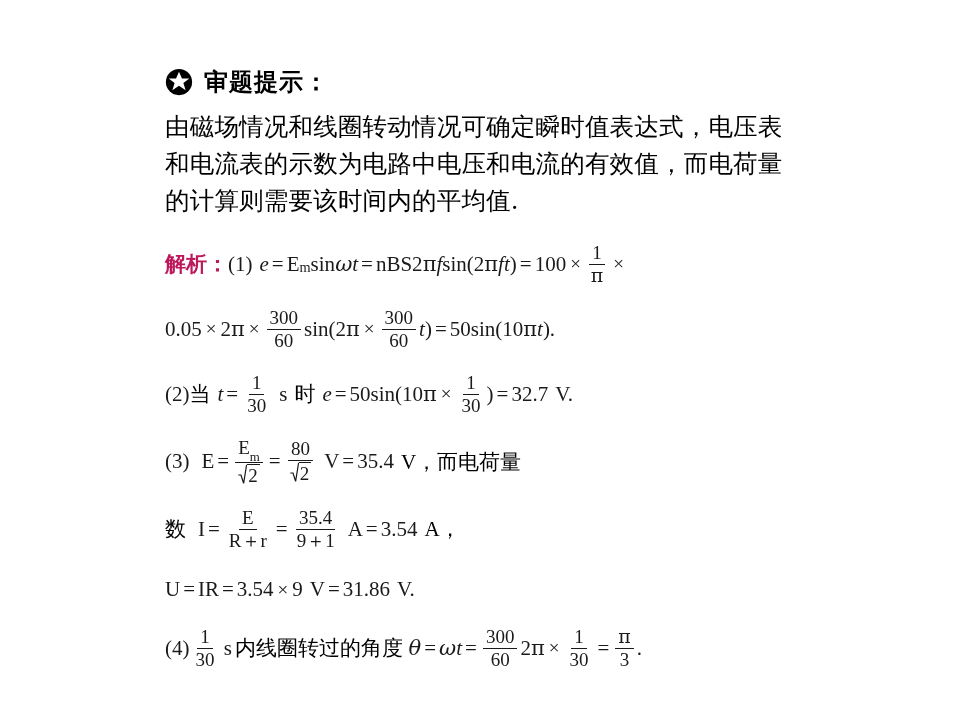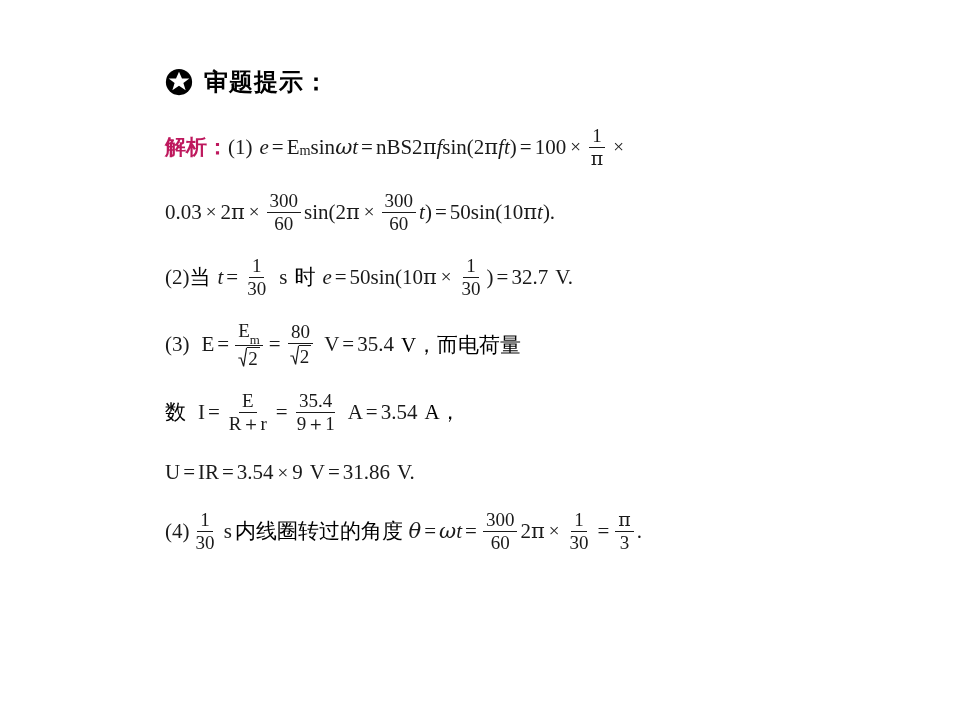--- a/index.html
+++ b/index.html
@@ -152,20 +152,25 @@
     <span class="star-badge">
       <svg viewBox="0 0 32 32" width="28" height="28" aria-hidden="true">
         <circle cx="16" cy="16" r="15" fill="#000000"></circle>
         <polygon fill="#ffffff" points="16,4.2 19.4,12.0 27.8,12.0 21.0,17.2 23.6,25.3 16,20.4 8.4,25.3 11.0,17.2 4.2,12.0 12.6,12.0">
         </polygon>
       </svg>
     </span>
     <span class="hint-heading-text">审题提示：</span>
   </div>
 
+  <div class="hint-body">
+    <span class="ln">由磁场情况和线圈转动情况可确定瞬时值表达式，电压表</span>
+    <span class="ln">和电流表的示数为电路中电压和电流的有效值，而电荷量</span>
+    <span class="ln">的计算则需要该时间内的平均值.</span>
+  </div>
 
   <div class="solution">
 
     <div class="eq-line">
       <span class="cjk-bold">解析：</span>
       <span class="mn">(1)</span>
       <span class="sp"></span>
       <span class="mi">e</span>
       <span class="op">=</span>
       <span class="mn">E</span>
@@ -187,21 +192,21 @@
       <span class="mn">100</span>
       <span class="times">×</span>
       <span class="frac">
         <span class="num">1</span>
         <span class="den pi">π</span>
       </span>
       <span class="times">×</span>
     </div>
 
     <div class="eq-line">
-      <span class="mn">0.03</span>
+      <span class="mn">0.05</span>
       <span class="times">×</span>
       <span class="mn">2</span>
         <span class="pi">π</span>
       <span class="times">×</span>
       <span class="frac">
         <span class="num">300</span>
         <span class="den">60</span>
       </span>
       <span class="mn">sin(2</span>
         <span class="pi">π</span>

